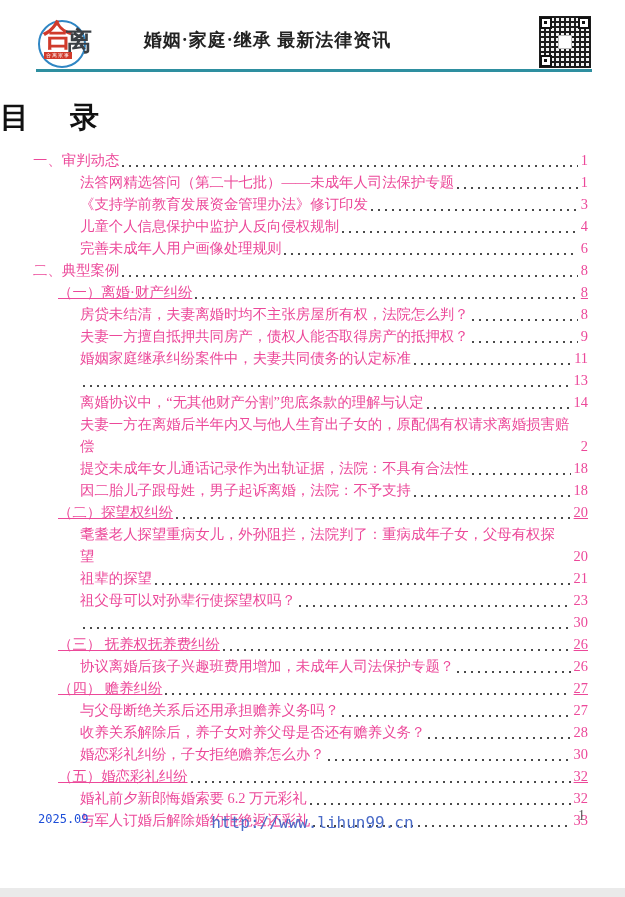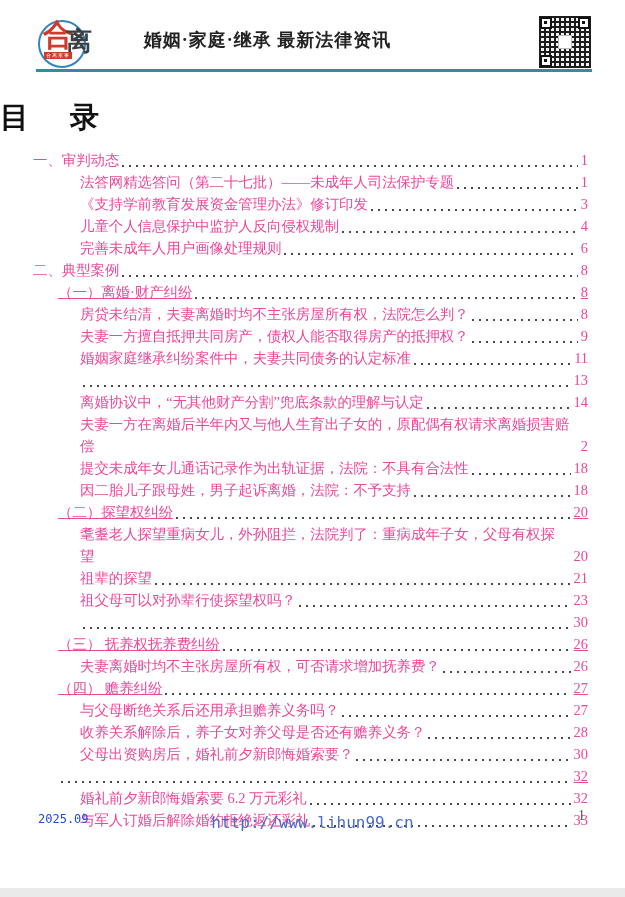--- a/index.html
+++ b/index.html
@@ -199,45 +199,46 @@
     <div class="toc-entry lvl3">
       <span class="leader"></span>
       <span class="pg">30</span>
     </div>
     <div class="toc-entry lvl2">
       <span class="t">（三） 抚养权抚养费纠纷</span>
       <span class="leader"></span>
       <span class="pg">26</span>
     </div>
     <div class="toc-entry lvl3">
-      <span class="t">夫妻离婚时均不主张房屋所有权，可否请求增加抚养费？</span>
+      <span class="t">协议离婚后孩子兴趣班费用增加，未成年人司法保护专题？</span>
       <span class="leader"></span>
       <span class="pg">26</span>
     </div>
     <div class="toc-entry lvl2">
       <span class="t">（四） 赡养纠纷</span>
       <span class="leader"></span>
       <span class="pg">27</span>
     </div>
     <div class="toc-entry lvl3">
       <span class="t">与父母断绝关系后还用承担赡养义务吗？</span>
       <span class="leader"></span>
       <span class="pg">27</span>
     </div>
     <div class="toc-entry lvl3">
       <span class="t">收养关系解除后，养子女对养父母是否还有赡养义务？</span>
       <span class="leader"></span>
       <span class="pg">28</span>
     </div>
     <div class="toc-entry lvl3">
-      <span class="t">父母出资购房后，婚礼前夕新郎悔婚索要？</span>
+      <span class="t">婚恋彩礼纠纷，子女拒绝赡养怎么办？</span>
       <span class="leader"></span>
       <span class="pg">30</span>
     </div>
     <div class="toc-entry lvl2">
+      <span class="t">（五）婚恋彩礼纠纷</span>
       <span class="leader"></span>
       <span class="pg">32</span>
     </div>
     <div class="toc-entry lvl3">
       <span class="t">婚礼前夕新郎悔婚索要 6.2 万元彩礼</span>
       <span class="leader"></span>
       <span class="pg">32</span>
     </div>
     <div class="toc-entry lvl3">
       <span class="t">与军人订婚后解除婚约拒绝返还彩礼</span>

